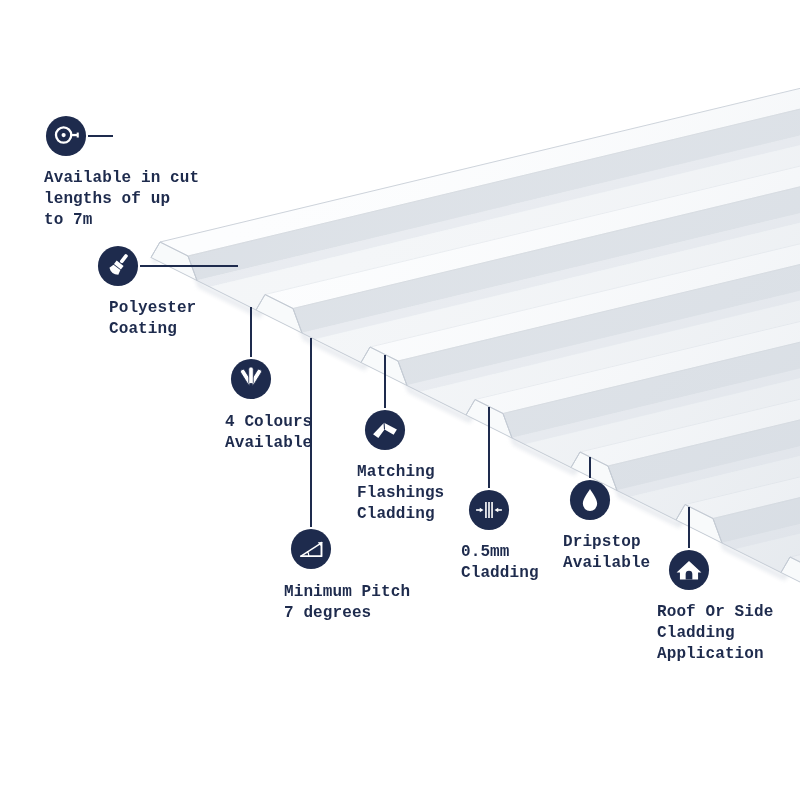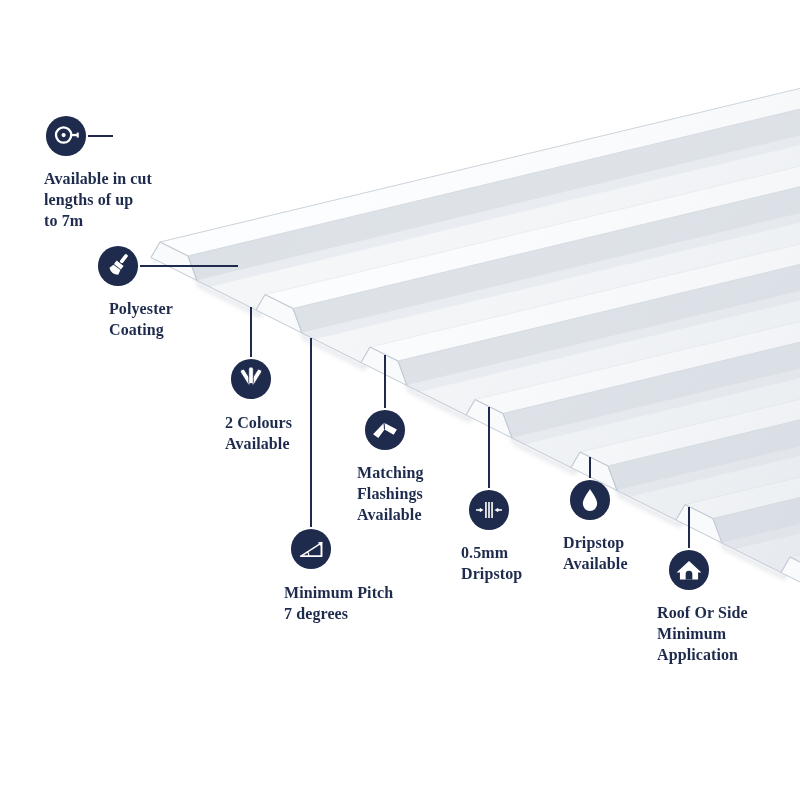--- a/index.html
+++ b/index.html
@@ -1,18 +1,18 @@
 <!DOCTYPE html>
 <html style="--ink: #1e2b4d;"><head>
 <meta charset="utf-8">
 <style>
   html,body{margin:0;padding:0;background:#ffffff;}
   .canvas{
     position:relative;width:800px;height:708px;background:#ffffff;overflow:hidden;
-    font-family:Liberation Serif, serif;
+    font-family:Liberation Mono, monospace;
     border-radius:12px;
   }
   .layer{position:absolute;left:0;top:0;}
   .badge{position:absolute;width:42px;height:42px;}
   .badge svg{display:block;}
   .label{
     position:absolute;white-space:pre-line;
     font-size:16px;line-height:1.32;font-weight:600;letter-spacing:.1px;
     color:var(--ink,#1e2b4d);
   }
@@ -144,35 +144,35 @@
         <g transform="rotate(-32 22 28)">
             <rect x="19.6" y="9.5" width="4.8" height="18.5" rx="2.2" fill="#fff" stroke="#1e2b4d" stroke-width="0.8"></rect>
           </g>
         <g transform="rotate(32 22 28)">
             <rect x="19.6" y="9.5" width="4.8" height="18.5" rx="2.2" fill="#fff" stroke="#1e2b4d" stroke-width="0.8"></rect>
           </g>
         <rect x="19.6" y="9.5" width="4.8" height="18.5" rx="2.2" fill="#fff" stroke="#1e2b4d" stroke-width="0.8"></rect>
         <circle cx="22" cy="27.6" r="1.5" fill="#1e2b4d"></circle>
       </svg>
     </div>
-    <div class="label" style="left:225px;top:412px">2 Colours
+    <div class="label" style="left:225px;top:412px">4 Colours
 Available</div>
   </div>
 
   <div class="feature">
     <div class="badge" style="left:364px;top:409px">
       <svg viewBox="0 0 44 44" width="42" height="42">
         <circle class="badge-circle" cx="22" cy="22" r="21" fill="#1e2b4d"></circle>
         <path d="M9.5 26.5 L21 14.5 L34.5 21.5 L31 27 L21.5 21.5 L15 30.5 Z" fill="#fff"></path>
         <path d="M21 14.5 L21.5 21.5" stroke="#1e2b4d" stroke-width="1.1" fill="none"></path>
       </svg>
     </div>
     <div class="label" style="left:357px;top:462px">Matching
 Flashings
-Available</div>
+Cladding</div>
   </div>
 
   <div class="feature">
     <div class="badge" style="left:290px;top:528px">
       <svg viewBox="0 0 44 44" width="42" height="42">
         <circle class="badge-circle" cx="22" cy="22" r="21" fill="#1e2b4d"></circle>
         <path d="M11.5 29.5 H33 V15.5" fill="none" stroke="#fff" stroke-width="2" stroke-linecap="round" stroke-linejoin="round"></path>
         <path d="M11.5 29.5 L33 15.5" fill="none" stroke="#fff" stroke-width="1.5"></path>
         <path d="M19.8 29.5 A8.3 8.3 0 0 0 18.1 24.5" fill="none" stroke="#fff" stroke-width="1.4"></path>
         <path d="M34.2 14.7 l-5 0.2 l2.7 4 z" fill="#fff"></path>
@@ -191,21 +191,21 @@
           <line x1="22" y1="13.5" x2="22" y2="30.5"></line>
           <line x1="25.2" y1="13.5" x2="25.2" y2="30.5"></line>
         </g>
         <line x1="8.5" y1="22" x2="13" y2="22" stroke="#fff" stroke-width="1.7"></line>
         <path d="M16.3 22 l-4 -2.3 v4.6 z" fill="#fff"></path>
         <line x1="35.5" y1="22" x2="31" y2="22" stroke="#fff" stroke-width="1.7"></line>
         <path d="M27.7 22 l4 -2.3 v4.6 z" fill="#fff"></path>
       </svg>
     </div>
     <div class="label" style="left:461px;top:542px">0.5mm
-Dripstop</div>
+Cladding</div>
   </div>
 
   <div class="feature">
     <div class="badge" style="left:569px;top:479px">
       <svg viewBox="0 0 44 44" width="42" height="42">
         <circle class="badge-circle" cx="22" cy="22" r="21" fill="#1e2b4d"></circle>
         <path d="M22 10.5 C20 14 14.5 20.8 14.5 26 a7.5 7.5 0 0 0 15 0 C29.5 20.8 24 14 22 10.5 Z" fill="#fff"></path>
       </svg>
     </div>
     <div class="label" style="left:563px;top:532px">Dripstop
@@ -214,17 +214,17 @@
 
   <div class="feature">
     <div class="badge" style="left:668px;top:549px">
       <svg viewBox="0 0 44 44" width="42" height="42">
         <circle class="badge-circle" cx="22" cy="22" r="21" fill="#1e2b4d"></circle>
         <path d="M22 12.5 L35 24.5 H31.5 V32 H12.5 V24.5 H9 Z" fill="#fff"></path>
         <path d="M18.5 32 v-5.8 a3.5 3.5 0 0 1 7 0 V32 Z" fill="#1e2b4d"></path>
       </svg>
     </div>
     <div class="label" style="left:657px;top:602px">Roof Or Side
-Minimum
+Cladding
 Application</div>
   </div>
 
 </div>
 
 </body></html>

